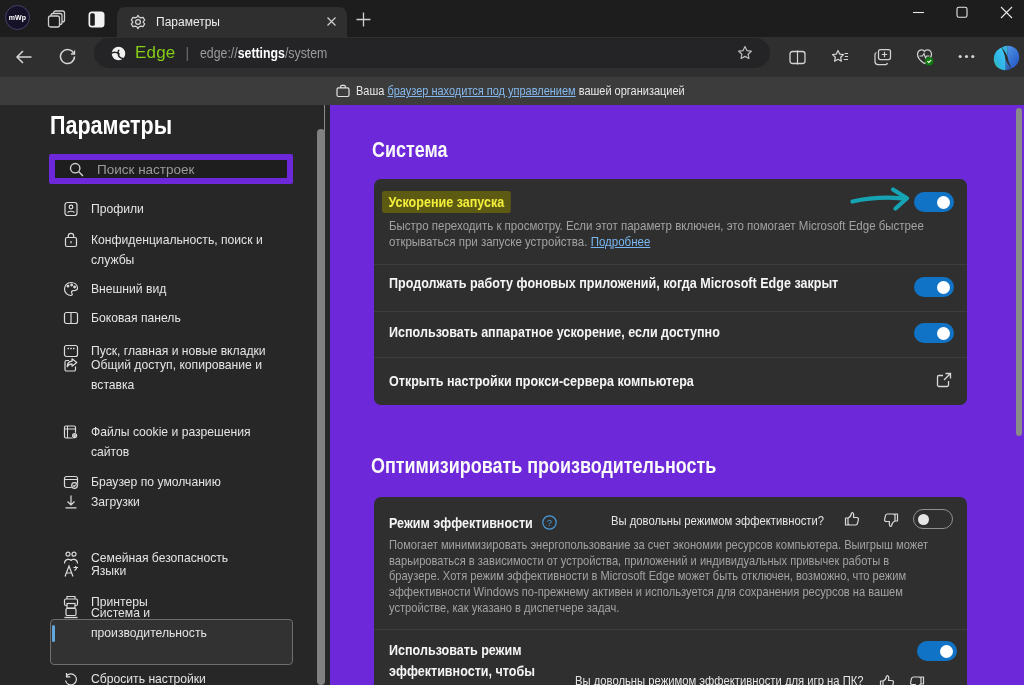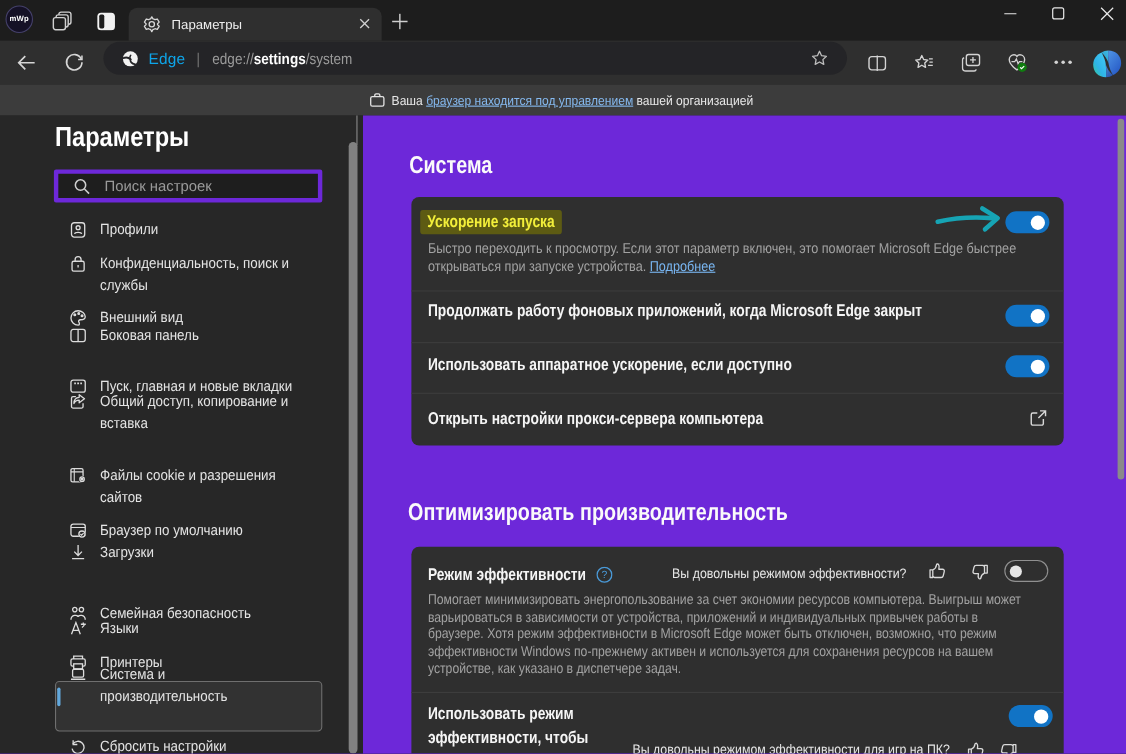--- a/index.html
+++ b/index.html
@@ -17,21 +17,21 @@
 
 #avatar{left:5px;top:5px;width:25px;height:25px;border-radius:50%;background:#151126;border:1.5px solid #45416b;display:flex;align-items:center;justify-content:center;font-size:7px;color:#fff;font-weight:bold;letter-spacing:0.2px}
 #tab{left:117px;top:7px;width:230px;height:30px;background:#2f2f2f;border-radius:8px 8px 0 0;display:flex;align-items:center}
 #tab .title{font-size:12px;color:#ededed;margin-left:10px}
 
 #urlbar{left:94px;top:1px;width:676px;height:30px;background:#242427;border-radius:15px;display:flex;align-items:center}
 #urltext{font-size:14px;color:#9b9b9b;transform:scaleX(0.88);transform-origin:0 50%;white-space:nowrap}
 #urltext b{color:#fdfdfd;font-weight:bold}
 
 #sb-title{left:50px;top:6px;font-size:25px;font-weight:bold;color:#fff;transform:scaleX(0.86);transform-origin:0 0;white-space:nowrap}
-#searchbox{left:49px;top:49px;width:244px;height:30px;background:#1e1e1e;border:4px solid #6d28d9;border-radius:2px;display:flex;align-items:center}
+#searchbox{left:49px;top:49px;width:244px;height:30px;background:#1e1e1e;border:6px solid #6d28d9;border-radius:2px;display:flex;align-items:center}
 #searchbox .ph{color:#9a9a9a;font-size:13.5px;margin-left:13px}
 .mi{position:absolute;left:0;width:310px;display:flex}
 .mi .ico{position:absolute;left:63px;top:0;width:16px;height:16px;color:#dcdcdc}
 .mi .lbl{position:absolute;left:91px;top:0;font-size:13.5px;color:#e4e4e4;line-height:20px;width:240px;transform:scaleX(0.9);transform-origin:0 0}
 #selbox{left:50px;top:514px;width:243px;height:46px;border:1px solid #6f6f6f;border-radius:4px;background:#323232}
 #selaccent{left:51.5px;top:520px;width:3.5px;height:17px;border-radius:2px;background:#62a8dc}
 
 .h2{position:absolute;font-size:22px;font-weight:bold;color:#fafafa;transform:scaleX(0.815);transform-origin:0 50%;white-space:nowrap}
 .card{position:absolute;left:44px;width:593px;background:#2f2f2f;border-radius:7px}
 .divider{position:absolute;left:0;width:593px;height:1px;background:#3d3d3d}
@@ -93,21 +93,21 @@
       <path d="M14.8 5.5 A7 7 0 1 0 15.5 8.5"></path>
       <path d="M15.5 2.5 V6 H12" stroke-width="1.4"></path>
     </svg>
   <div class="abs" id="urlbar">
     <svg style="margin-left:16px" width="17" height="17" viewBox="0 0 24 24">
       <circle cx="12" cy="12" r="9.6" fill="#f2f2f2"></circle>
       <path d="M2.4 11.2 C6.5 9.6 9.8 10.2 12.2 12.6" stroke="#242427" stroke-width="2.3" fill="none" stroke-linecap="round"></path>
       <path d="M12.2 12.6 C11.4 15.4 13.4 18.2 18.2 19.0" stroke="#242427" stroke-width="2.3" fill="none" stroke-linecap="round"></path>
       <path d="M12.4 12.4 C11.2 11.0 11.3 8.8 12.5 7.4" stroke="#242427" stroke-width="1.8" fill="none" stroke-linecap="round"></path>
     </svg>
-    <span style="font-size:14px;color:#0ea5e9;margin-left:8px;letter-spacing:0.2px">Edge</span>
+    <span style="font-size:17px;color:#84cc16;margin-left:8px;letter-spacing:0.2px">Edge</span>
     <span style="color:#6d6d6d;margin-left:10px;margin-right:11px;font-size:14px;font-weight:lighter">|</span>
     <span id="urltext">edge://<b>settings</b>/system</span>
     <svg style="position:absolute;left:643px;top:7px" width="16" height="16" viewBox="0 0 16 16" fill="none" stroke="#bdbdbd" stroke-width="1.2" stroke-linejoin="round">
         <path d="M8 1.6 L9.9 5.6 L14.3 6.2 L11.1 9.2 L11.9 13.5 L8 11.4 L4.1 13.5 L4.9 9.2 L1.7 6.2 L6.1 5.6 Z"></path>
       </svg>
   </div>
   <svg class="abs" style="left:789px;top:12px" width="17" height="17" viewBox="0 0 17 17" fill="none" stroke="#d3d3d3" stroke-width="1.3">
       <rect x="1" y="2.5" width="15" height="12" rx="2.5"></rect>
       <path d="M8.5 1.5 V15.5" stroke-width="1.2"></path>
     </svg>
@@ -189,21 +189,21 @@
       </div>
       <div class="mi" style="top:174px;height:20px">
     <svg class="ico" style="top:2px" viewBox="0 0 16 16" width="16" height="16" fill="none" stroke="#dcdcdc" stroke-width="1.2">
           <path d="M8 1.5 A6.5 6.5 0 1 0 8 14.5 C9.5 14.5 9.4 12.9 8.8 12.1 C8 11 8.6 9.7 10.2 9.7 C12 9.7 14.5 9.3 14.5 7 C14.3 3.8 11.5 1.5 8 1.5 Z"></path>
           <circle cx="5" cy="5.2" r="0.8" fill="#dcdcdc"></circle>
           <circle cx="8.6" cy="4" r="0.8" fill="#dcdcdc"></circle>
           <circle cx="11.6" cy="6" r="0.8" fill="#dcdcdc"></circle>
         </svg>
     <div class="lbl">Внешний вид</div>
       </div>
-      <div class="mi" style="top:190px;height:20px">
+      <div class="mi" style="top:203px;height:20px">
     <svg class="ico" style="top:2px" viewBox="0 0 16 16" width="16" height="16" fill="none" stroke="#dcdcdc" stroke-width="1.2">
           <rect x="1.5" y="2.5" width="13" height="11" rx="2"></rect>
           <path d="M8 2.5 V13.5"></path>
         </svg>
     <div class="lbl">Боковая панель</div>
       </div>
       <div class="mi" style="top:236px;height:20px">
     <svg class="ico" style="top:2px" viewBox="0 0 16 16" width="16" height="16" fill="none" stroke="#dcdcdc" stroke-width="1.2">
           <rect x="1.5" y="2.5" width="13" height="11" rx="2"></rect>
           <path d="M4.5 5.5 H6 M7.2 5.5 H8.8 M10 5.5 H11.5" stroke-width="1.5"></path>

